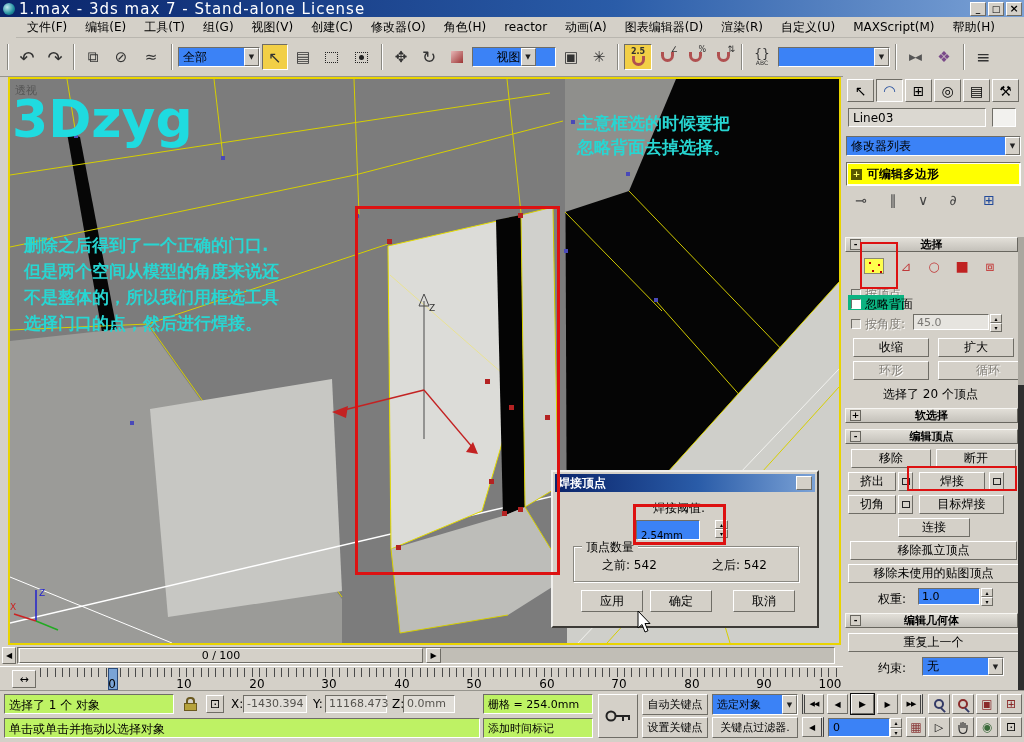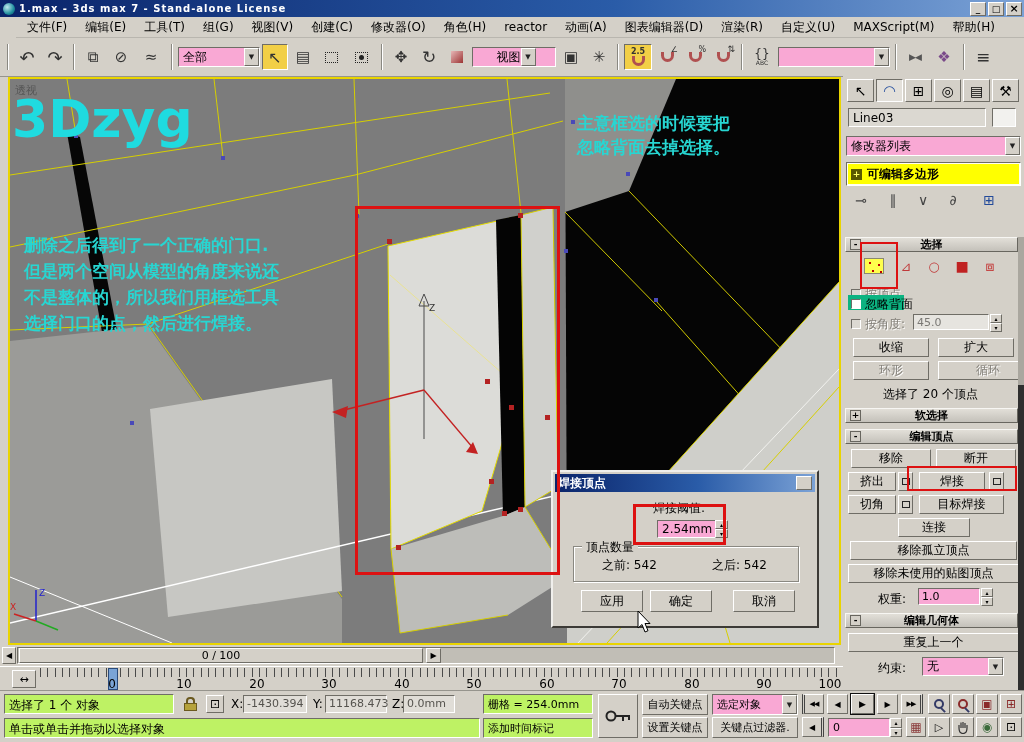--- a/index.html
+++ b/index.html
@@ -2,21 +2,21 @@
 <html><head>
 <meta charset="utf-8">
 <style>
   *{box-sizing:border-box;margin:0;padding:0}
   html,body{background:#555}
   #app{position:relative;width:1024px;height:742px;background:#d4d0c8;overflow:hidden;
        font-family:"DejaVu Sans","Liberation Sans",sans-serif;font-size:12px;color:#000;cursor:default}
   .abs{position:absolute}
   .raised{background:#d4d0c8;border:1px solid;border-color:#fff #6f6d66 #6f6d66 #fff}
   .sunken{background:#bef264;border:1px solid;border-color:#6f6d66 #fff #fff #6f6d66}
-  .white{background:#f9a8d4}
+  .white{background:#3b82f6}
   .btn{display:flex;align-items:center;justify-content:center;white-space:nowrap;overflow:hidden}
   .icn{width:26px;height:26px;font-size:15px;color:#333}
   .yellow{background:#f2cf46;border-color:#6f6d66 #fff #fff #6f6d66}
   .sep{width:2px;height:26px;border-left:1px solid #8a8881;border-right:1px solid #fff;margin:0 3px}
   .disabled{color:#817e77;text-shadow:1px 1px 0 #fff}
   .chk{display:inline-block;width:10px;height:10px;background:#fff;border:1px solid;border-color:#6f6d66 #fff #fff #6f6d66;vertical-align:-1px;margin-right:4px}
   .spin{display:flex;flex-direction:column}
   .spin>div{flex:1;font-size:6px;line-height:7px;text-align:center;background:#d4d0c8;border:1px solid;border-color:#fff #6f6d66 #6f6d66 #fff}
   .rollhead{background:linear-gradient(#e2dfd8,#c4c1ba);border:1px solid;border-color:#f7f6f3 #68665f #68665f #f7f6f3;
             font-weight:bold;font-size:11px;text-align:center;line-height:13px}
@@ -35,21 +35,21 @@
   .lockd{width:13px;height:8px;background:#b5a23c;border:1px solid #6b5a20}
   svg text{font-family:"DejaVu Sans","Liberation Sans",sans-serif}
 </style>
 </head>
 <body>
 
 <div id="app">
 
   <div class="abs" style="left:0;top:0;width:1024px;height:17px;background:linear-gradient(90deg,#0a246a,#2a5ca8 60%,#7ba2d6);display:flex;align-items:center;padding-left:3px">
     <span style="width:12px;height:12px;border-radius:50%;background:radial-gradient(circle at 35% 35%,#bfe8ee,#1f8f9e 60%,#0c4e60);margin-right:4px"></span>
-    <span style="color:#fff;font-weight:bold;font-size:10px;letter-spacing:1px">1.max - 3ds max 7  - Stand-alone License</span>
+    <span style="color:#fff;font-weight:normal;font-size:15px;letter-spacing:1px">1.max - 3ds max 7  - Stand-alone License</span>
     <span style="margin-left:auto;display:flex;gap:2px;padding-right:2px">
       <span class="raised btn" style="width:16px;height:14px;font-size:9px;font-weight:bold">_</span>
       <span class="raised btn" style="width:16px;height:14px;font-size:9px;font-weight:bold">□</span>
       <span class="raised btn" style="width:16px;height:14px;font-size:11px;font-weight:bold">×</span>
     </span>
   </div>
 
   <div class="abs" style="left:16px;top:17px;width:1024px;height:21px;display:flex;align-items:center;border-bottom:1px solid #b9b6af;padding-left:2px">
     <span style="padding:0 9px">文件(F)</span>
     <span style="padding:0 9px">编辑(E)</span>
@@ -365,21 +365,21 @@
       <div style="position:absolute;left:0;top:148px;width:6px;height:305px;background:#2e2e2e"></div>
     </div>
   </div>
 
   <div class="abs" style="left:551px;top:470px;width:268px;height:158px;background:#d4d0c8;border:2px solid;border-color:#f0efec #3c3a36 #3c3a36 #f0efec;z-index:20">
     <div style="position:absolute;left:2px;top:2px;right:2px;height:18px;background:linear-gradient(90deg,#0a246a,#2a5ca8 55%,#7ba2d6);display:flex;align-items:center;padding:0 3px">
       <span style="color:#fff;font-weight:bold;font-size:12px">焊接顶点</span>
       <span class="raised btn" style="margin-left:auto;width:16px;height:14px;font-size:11px;font-weight:bold;color:#000"></span>
     </div>
     <span class="abs" style="left:100px;top:28px">焊接阈值:</span>
-    <div class="sunken white abs" style="left:104px;top:48px;width:64px;height:18px;padding:1px 4px;font-size:12px">
+    <div class="sunken white abs" style="left:83px;top:48px;width:64px;height:18px;padding:9px 4px;font-size:10px">
       <span>2.54mm</span>
     </div>
     <div class="spin abs" style="left:162px;top:48px;width:13px;height:18px">
       <div>▴</div>
       <div>▾</div>
     </div>
     <div class="abs" style="left:20px;top:74px;width:226px;height:36px;border:1px solid #8a8881;box-shadow:1px 1px 0 #fff, inset 1px 1px 0 #fff">
       <span style="position:absolute;left:8px;top:-8px;background:#d4d0c8;padding:0 4px">顶点数量</span>
       <span class="abs" style="left:28px;top:10px">之前: 542</span>
       <span class="abs" style="left:138px;top:10px">之后: 542</span>

